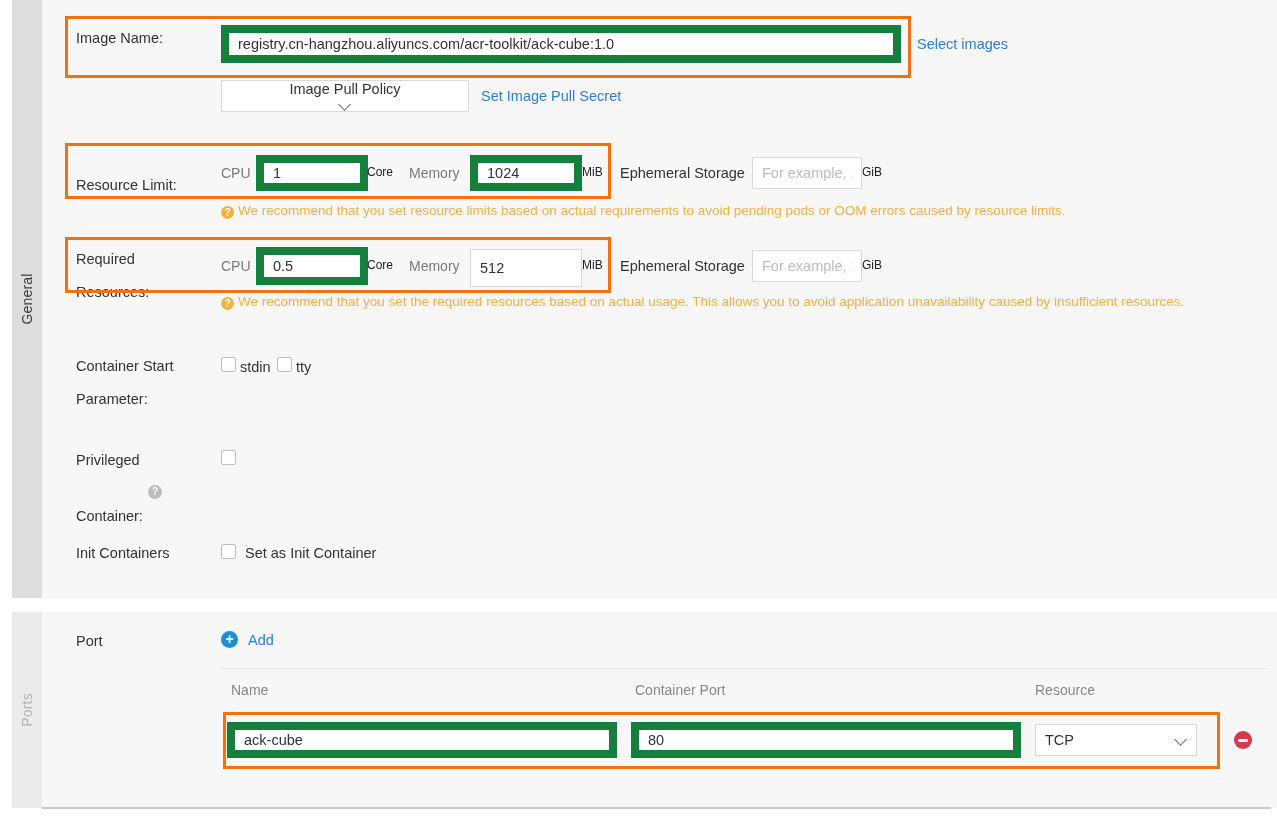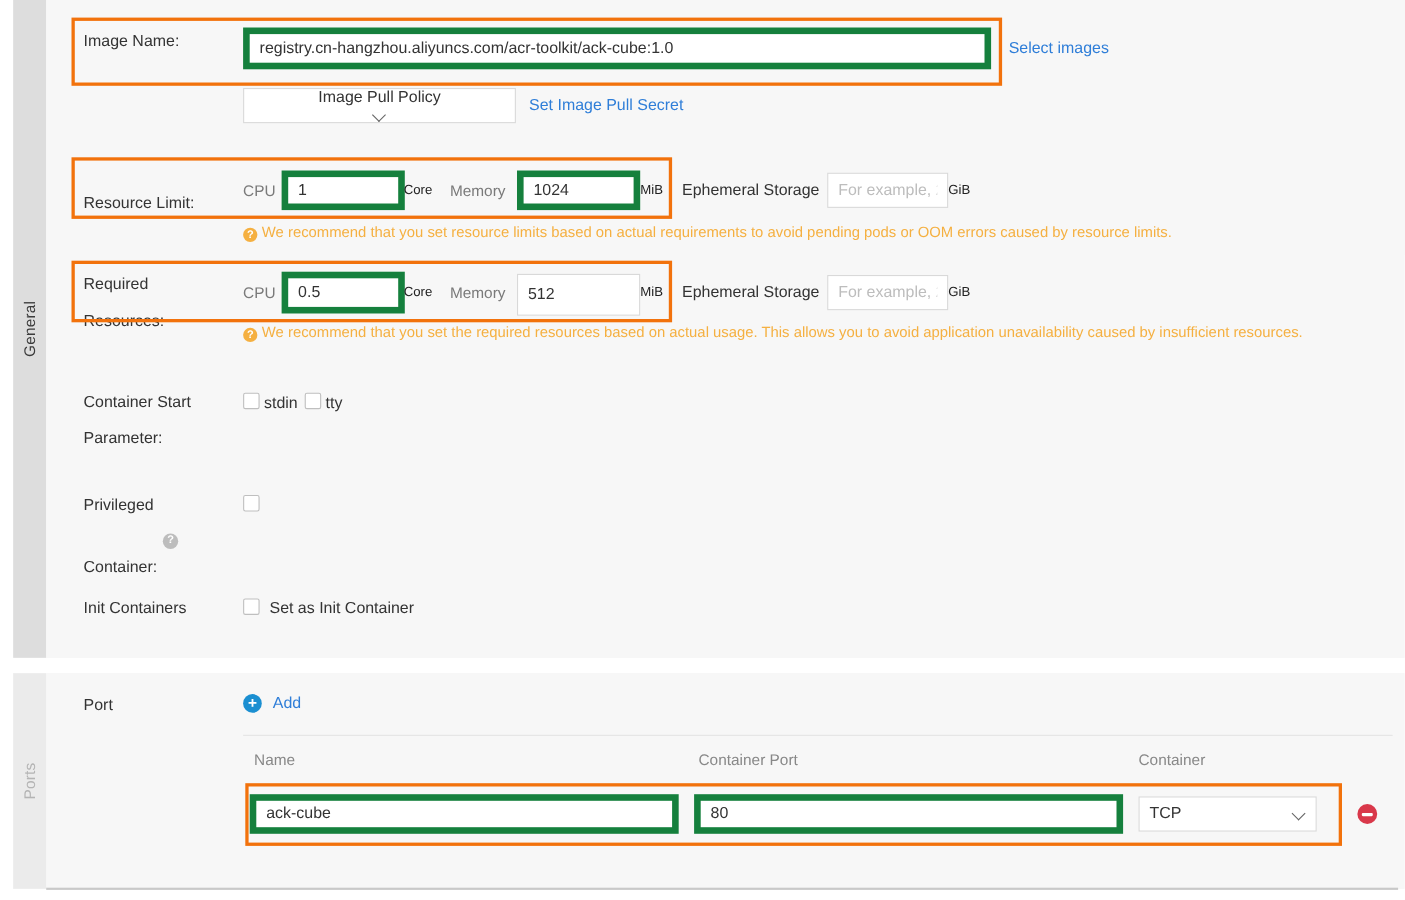--- a/index.html
+++ b/index.html
@@ -88,21 +88,21 @@
   .inp {
     position: absolute;
     background: #ffffff;
     border: 1px solid #d9d9d9;
     font-family: "Liberation Sans", sans-serif;
     font-size: 14.5px;
     color: #333333;
     padding: 0 9px;
     outline: none;
   }
-  .inp.green { border: 6px solid #15803d; }
+  .inp.green { border: 8px solid #15803d; }
   .inp::placeholder { color: #bdbdbd; }
 
   .sel {
     position: absolute;
     background: #ffffff;
     border: 1px solid #d9d9d9;
     font-size: 14.5px;
     color: #333333;
     display: flex;
     align-items: center;
@@ -306,21 +306,21 @@
     </div>
     <div class="panel-body">
 
       <span class="lbl" style="left:34px; top:21px;">Port</span>
       <span class="add-icon" style="left:179px; top:19px;">+</span>
       <span class="link" style="left:206px; top:20px;">Add</span>
 
       <div class="tbl-topline" style="left:179px; top:56px; width:1045px;"></div>
       <span class="th" style="left:189px; top:70px;">Name</span>
       <span class="th" style="left:593px; top:70px;">Container Port</span>
-      <span class="th" style="left:993px; top:70px;">Container</span>
+      <span class="th" style="left:993px; top:70px;">Resource</span>
 
       <div>
         <input class="inp green" style="left: 185px; top: 110px; width: 390px; height: 36px;" value="ack-cube">
         <input class="inp green" style="left: 589px; top: 110px; width: 390px; height: 36px;" value="80">
         <div class="sel" style="left:993px; top:112px; width:162px; height:32px;">
           <span class="sel-val">TCP</span>
           <span class="chev"></span>
         </div>
         <div class="minus-btn" style="left:1192px; top:119px;"></div>
       </div>

